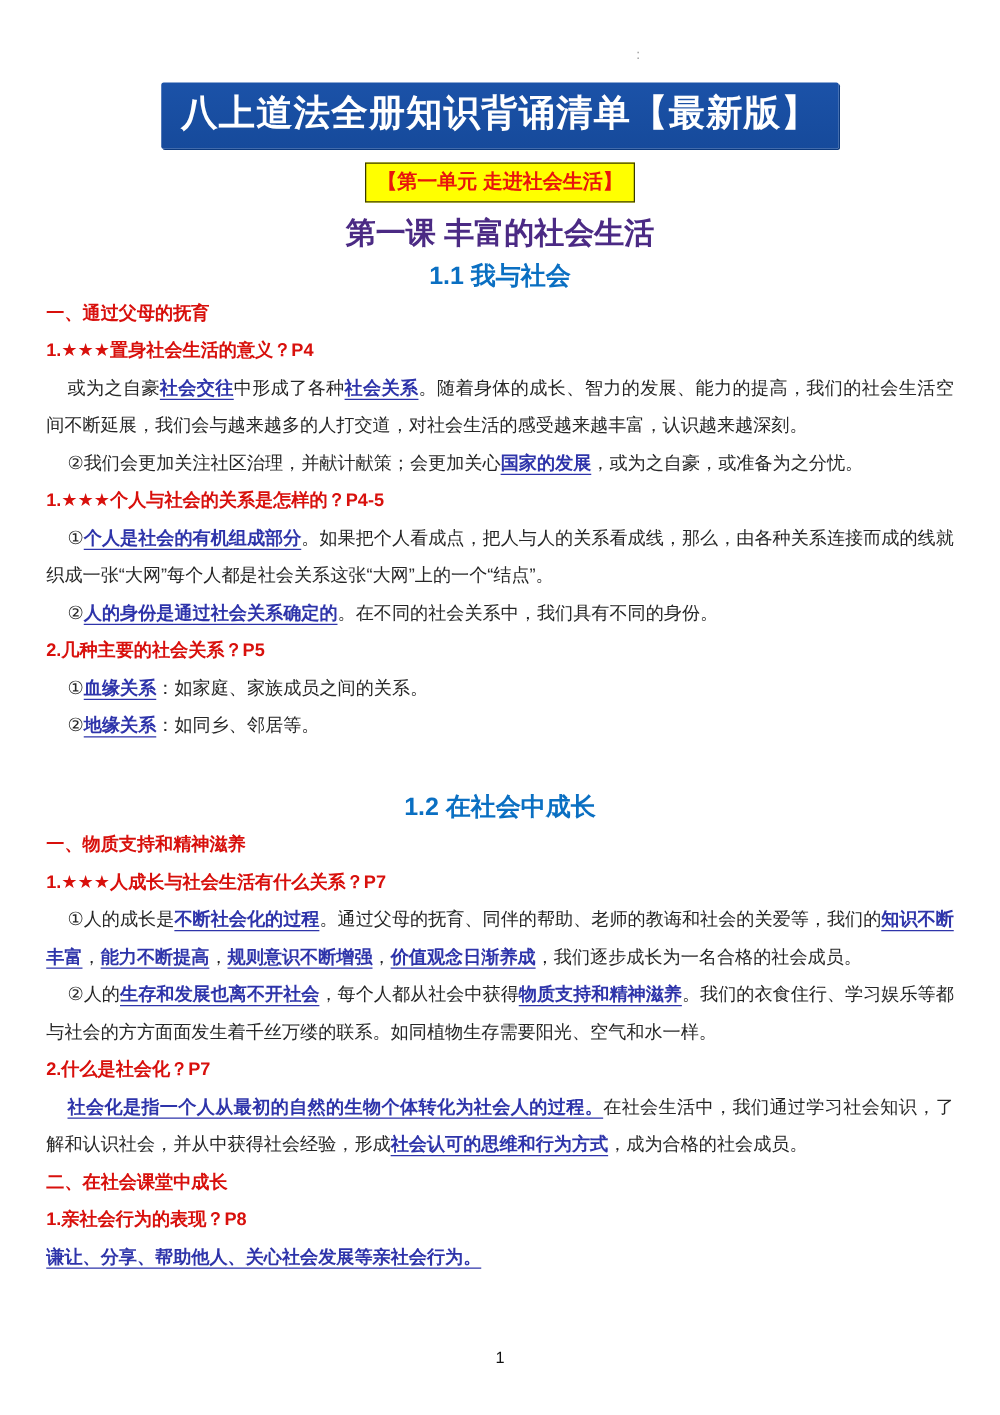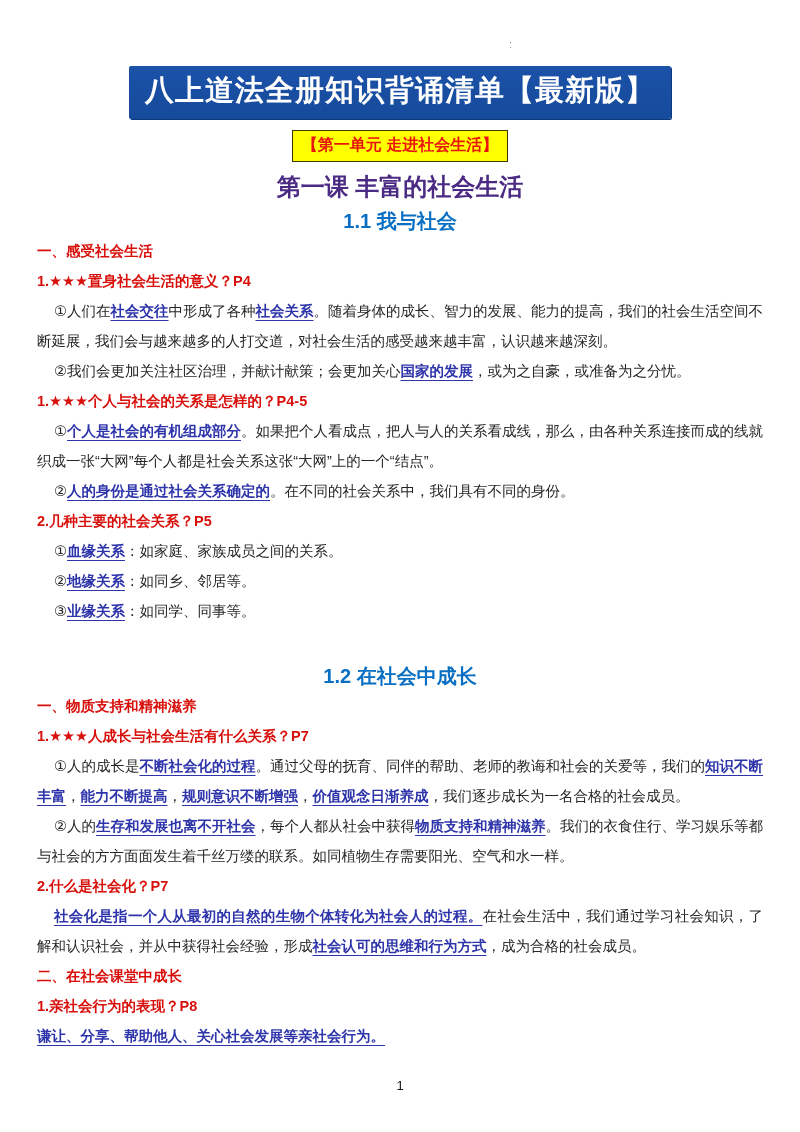--- a/index.html
+++ b/index.html
@@ -98,31 +98,30 @@
   </div>
 
   <div class="unit-box">
     <span>【第一单元 走进社会生活】</span>
   </div>
 
   <div class="lesson-title">第一课 丰富的社会生活</div>
 
   <div id="content">
       <div class="sec-h">1.1 我与社会</div>
-      <div class="block h"><span>一、感受社会生活</span></div>
+      <div class="block h"><span>一、通过父母的抚育</span></div>
       <div class="block h"><span>1.★★★置身社会生活的意义？P4</span></div>
-      <div class="block p"><span>①人们在</span><span class="u">社会交往</span><span>中形成了各种</span><span class="u">社会关系</span><span>。随着身体的成长、智力的发展、能力的提高，我们的社会生活空间不断延展，我们会与越来越多的人打交道，对社会生活的感受越来越丰富，认识越来越深刻。</span></div>
+      <div class="block p"><span>或为之自豪</span><span class="u">社会交往</span><span>中形成了各种</span><span class="u">社会关系</span><span>。随着身体的成长、智力的发展、能力的提高，我们的社会生活空间不断延展，我们会与越来越多的人打交道，对社会生活的感受越来越丰富，认识越来越深刻。</span></div>
       <div class="block p"><span>②我们会更加关注社区治理，并献计献策；会更加关心</span><span class="u">国家的发展</span><span>，或为之自豪，或准备为之分忧。</span></div>
       <div class="block h"><span>1.★★★个人与社会的关系是怎样的？P4-5</span></div>
       <div class="block p"><span>①</span><span class="u">个人是社会的有机组成部分</span><span>。如果把个人看成点，把人与人的关系看成线，那么，由各种关系连接而成的线就织成一张“大网”每个人都是社会关系这张“大网”上的一个“结点”。</span></div>
       <div class="block p"><span>②</span><span class="u">人的身份是通过社会关系确定的</span><span>。在不同的社会关系中，我们具有不同的身份。</span></div>
       <div class="block h"><span>2.几种主要的社会关系？P5</span></div>
       <div class="block p"><span>①</span><span class="u">血缘关系</span><span>：如家庭、家族成员之间的关系。</span></div>
       <div class="block p"><span>②</span><span class="u">地缘关系</span><span>：如同乡、邻居等。</span></div>
-      <div class="block p"><span>③</span><span class="u">业缘关系</span><span>：如同学、同事等。</span></div>
       <div class="sec-h">1.2 在社会中成长</div>
       <div class="block h"><span>一、物质支持和精神滋养</span></div>
       <div class="block h"><span>1.★★★人成长与社会生活有什么关系？P7</span></div>
       <div class="block p"><span>①人的成长是</span><span class="u">不断社会化的过程</span><span>。通过父母的抚育、同伴的帮助、老师的教诲和社会的关爱等，我们的</span><span class="u">知识不断丰富</span><span>，</span><span class="u">能力不断提高</span><span>，</span><span class="u">规则意识不断增强</span><span>，</span><span class="u">价值观念日渐养成</span><span>，我们逐步成长为一名合格的社会成员。</span></div>
       <div class="block p"><span>②人的</span><span class="u">生存和发展也离不开社会</span><span>，每个人都从社会中获得</span><span class="u">物质支持和精神滋养</span><span>。我们的衣食住行、学习娱乐等都与社会的方方面面发生着千丝万缕的联系。如同植物生存需要阳光、空气和水一样。</span></div>
       <div class="block h"><span>2.什么是社会化？P7</span></div>
       <div class="block p"><span class="u">社会化是指一个人从最初的自然的生物个体转化为社会人的过程。</span><span>在社会生活中，我们通过学习社会知识，了解和认识社会，并从中获得社会经验，形成</span><span class="u">社会认可的思维和行为方式</span><span>，成为合格的社会成员。</span></div>
       <div class="block h"><span>二、在社会课堂中成长</span></div>
       <div class="block h"><span>1.亲社会行为的表现？P8</span></div>
       <div class="block p noindent"><span class="u">谦让、分享、帮助他人、关心社会发展等亲社会行为。</span></div>

